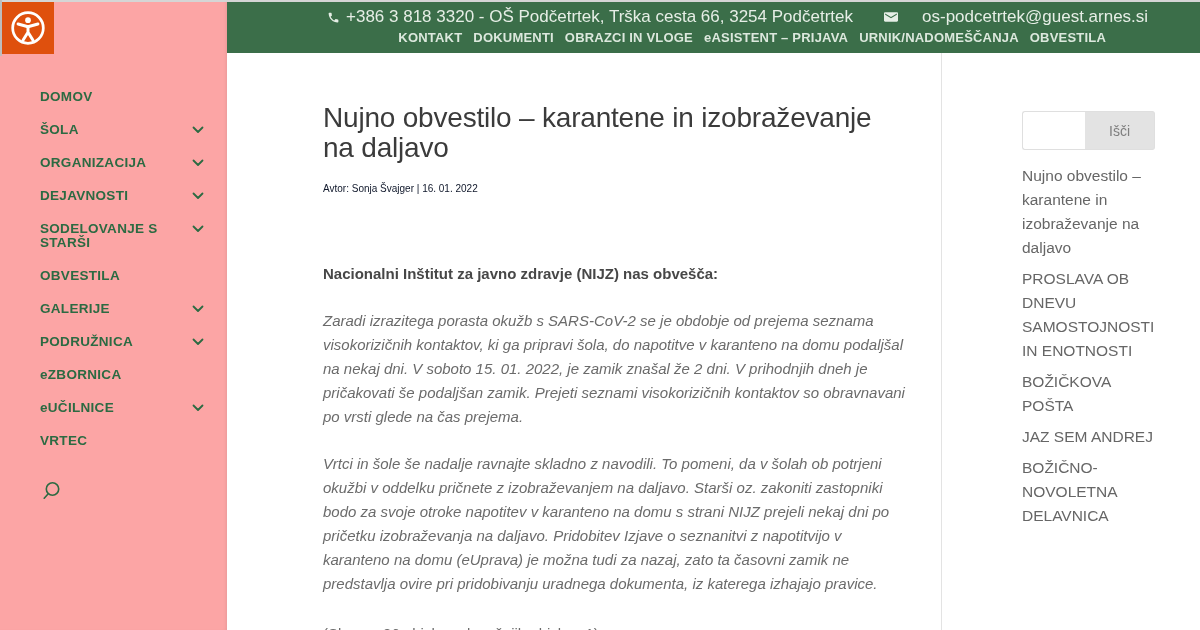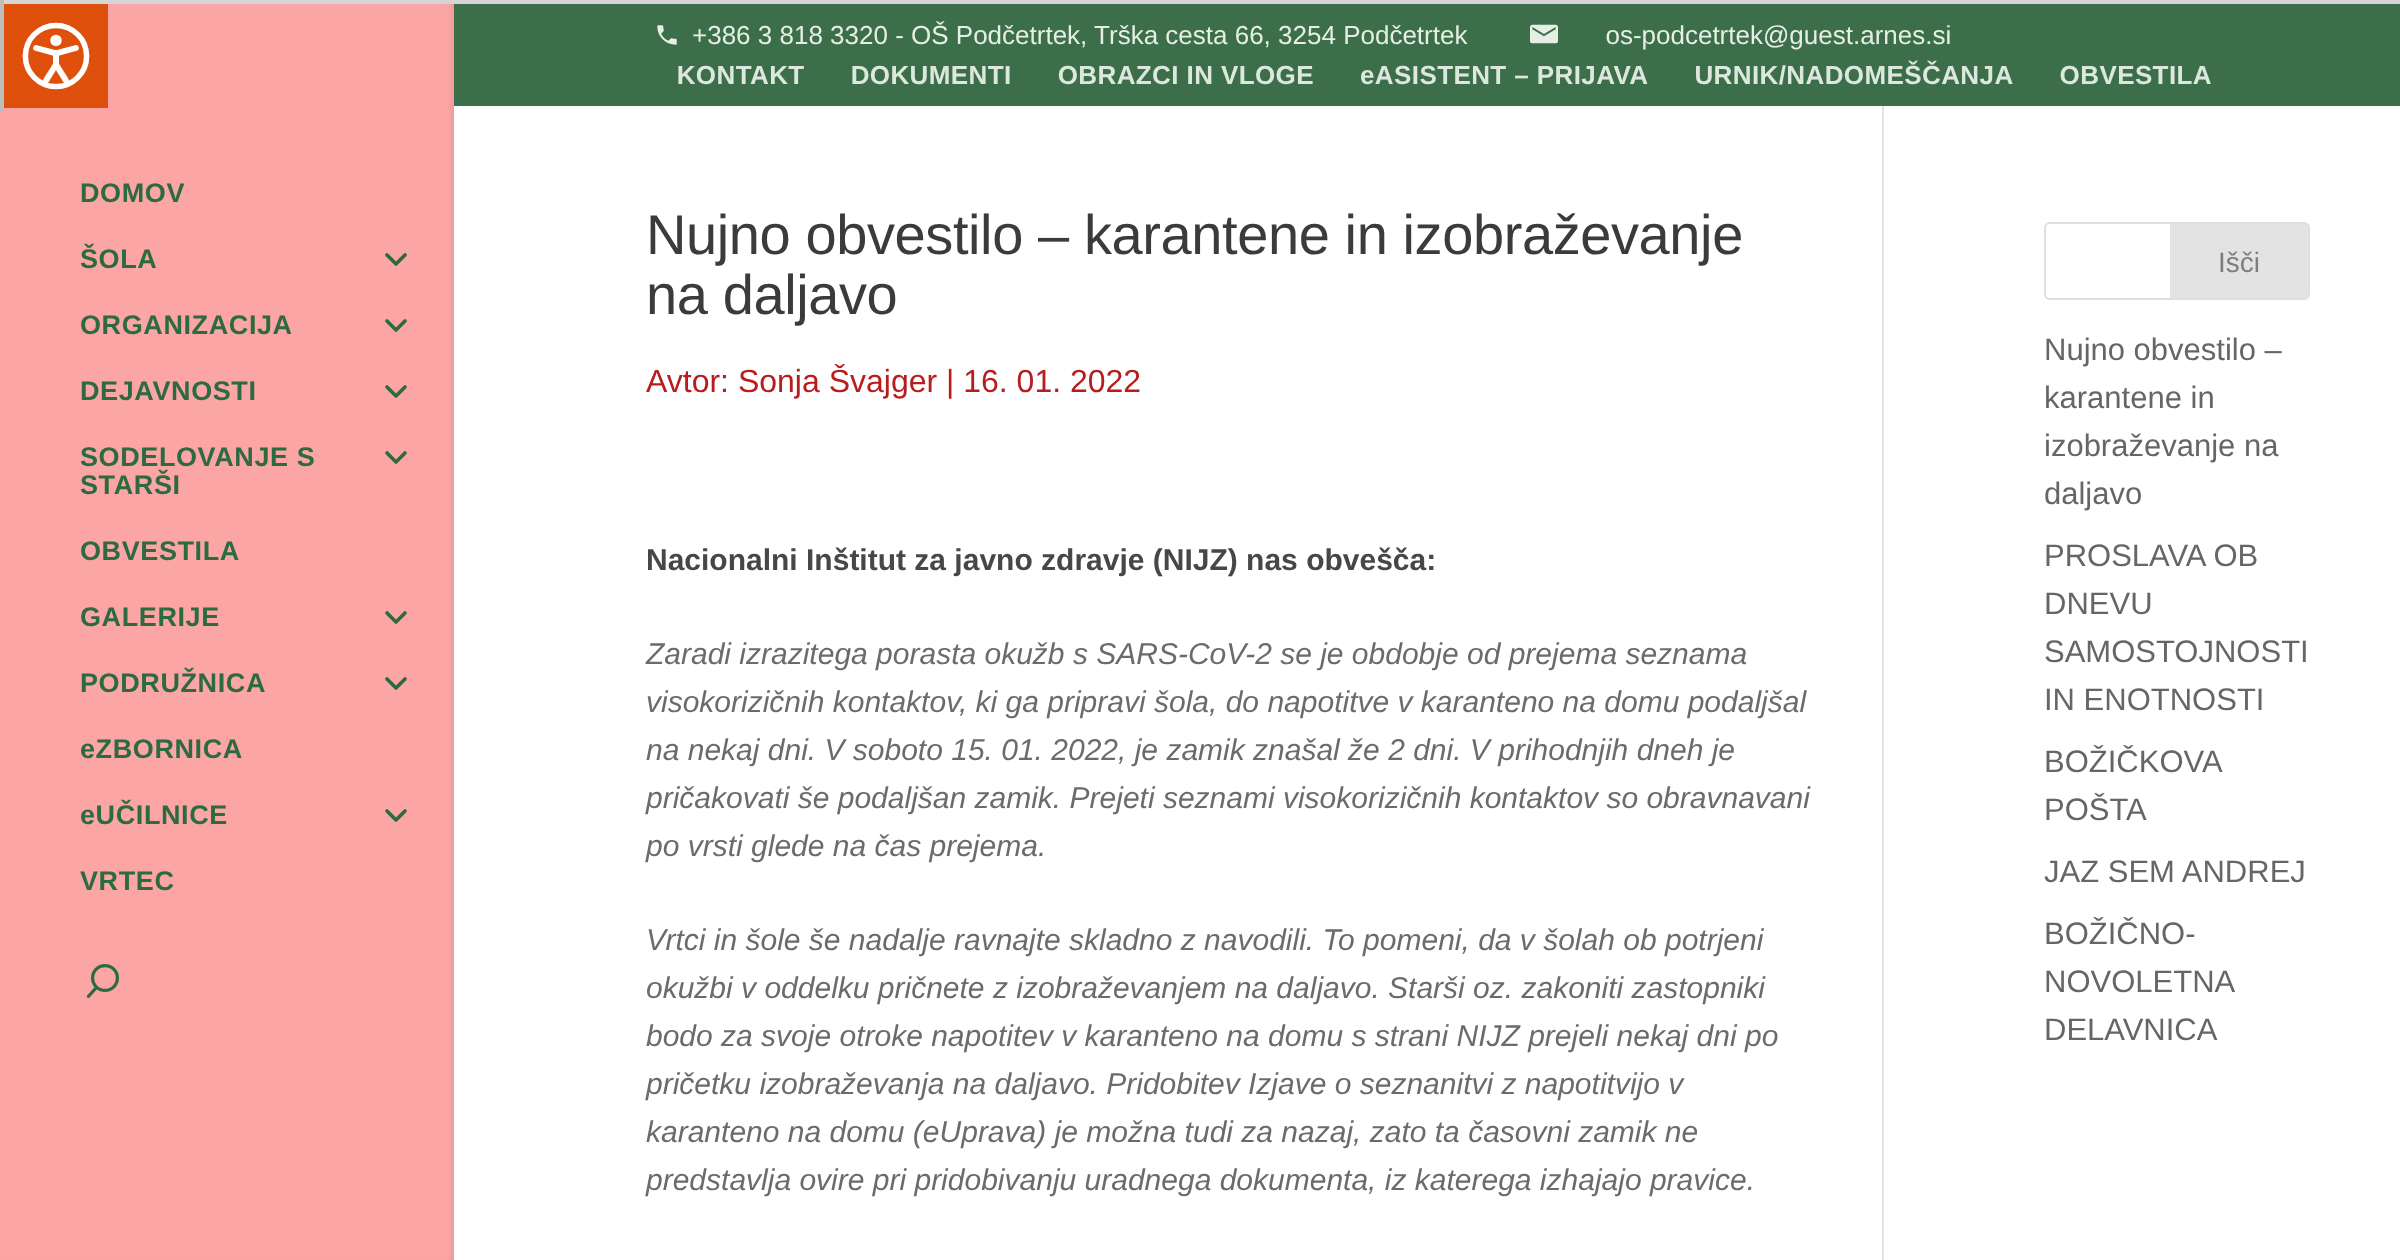--- a/index.html
+++ b/index.html
@@ -35,39 +35,39 @@
   .side-search { position:absolute; left:40px; top:480px; width:22px; height:22px; cursor:pointer; }
 
   
   .topbar {
     position:absolute; left:227px; top:0; width:973px; height:53px;
     background:#3b6e49; z-index:3;
   }
   .contact-row {
     position:absolute; left:100px; top:9px; height:16px;
     display:flex; align-items:center; gap:6px;
-    font-size:13px; color:#e6eee6;
+    font-size:17px; color:#e6eee6;
   }
   .contact-row .mail-group { display:flex; align-items:center; gap:24px; margin-left:14px;padding-left:11px; }
   .menu-row {
     position:absolute; right:94px; top:30px;
-    display:flex; gap:23px;
+    display:flex; gap:11px;
     font-size:13px; font-weight:600; letter-spacing:0.2px; color:#dce8dd;
   }
   .menu-row span { cursor:pointer; white-space:nowrap; }
 
   
   .divider-v { position:absolute; left:941px; top:53px; width:1px; height:577px; background:#e3e3e3; }
 
   
   .article { position:absolute; left:323px; top:103px; width:582px; color:#666666; }
   .article h1 {
     font-size:28px; line-height:30px; font-weight:500; color:#3b3b3b; letter-spacing:-0.2px;
   }
-  .article .meta { margin-top:20px; font-size:16px; color:#b91c1c; }
+  .article .meta { margin-top:20px; font-size:10px; color:#0f172a; }
   .article .p-bold { margin-top:68px; font-size:15px; line-height:24px; font-weight:700; color:#474747; }
   .article .p-italic { margin-top:23px; font-size:15px; line-height:24px; font-style:italic; color:#6b6b6b; }
   .article .visits { margin-top:29px; font-size:15px; color:#6b6b6b; }
 
   
   .widgets { position:absolute; left:1022px; top:111px; width:133px; }
   .search-form { display:flex; width:133px; height:39px; }
   .search-form input {
     width:63px; height:39px; border:1px solid #dfdfdf; border-right:none;
     border-radius:3px 0 0 3px; background:#ffffff; outline:none;

